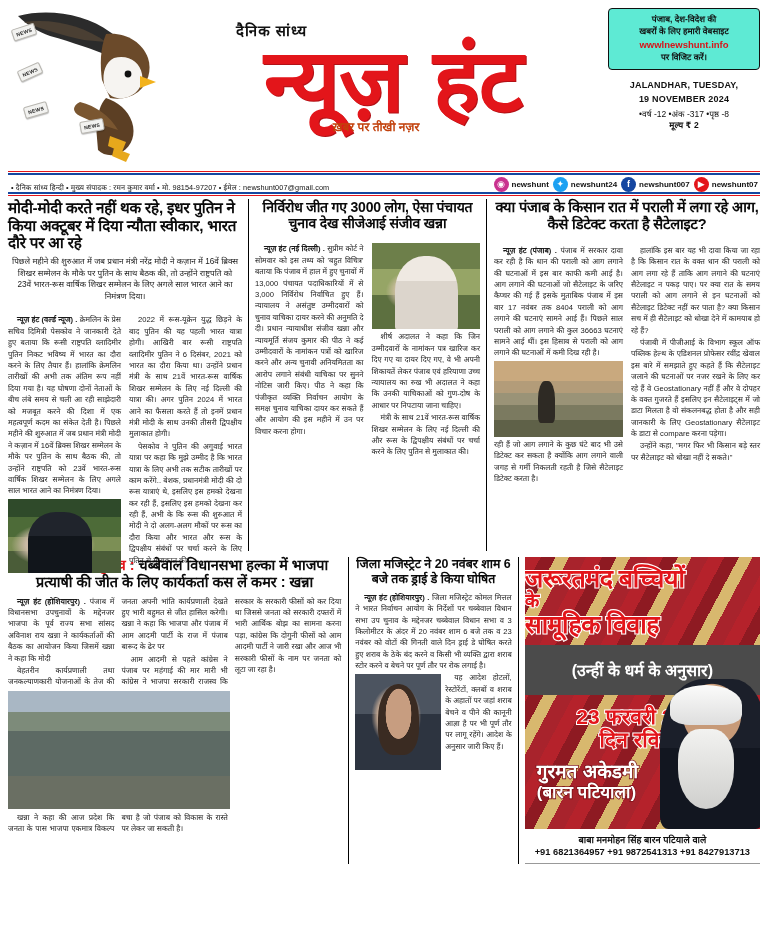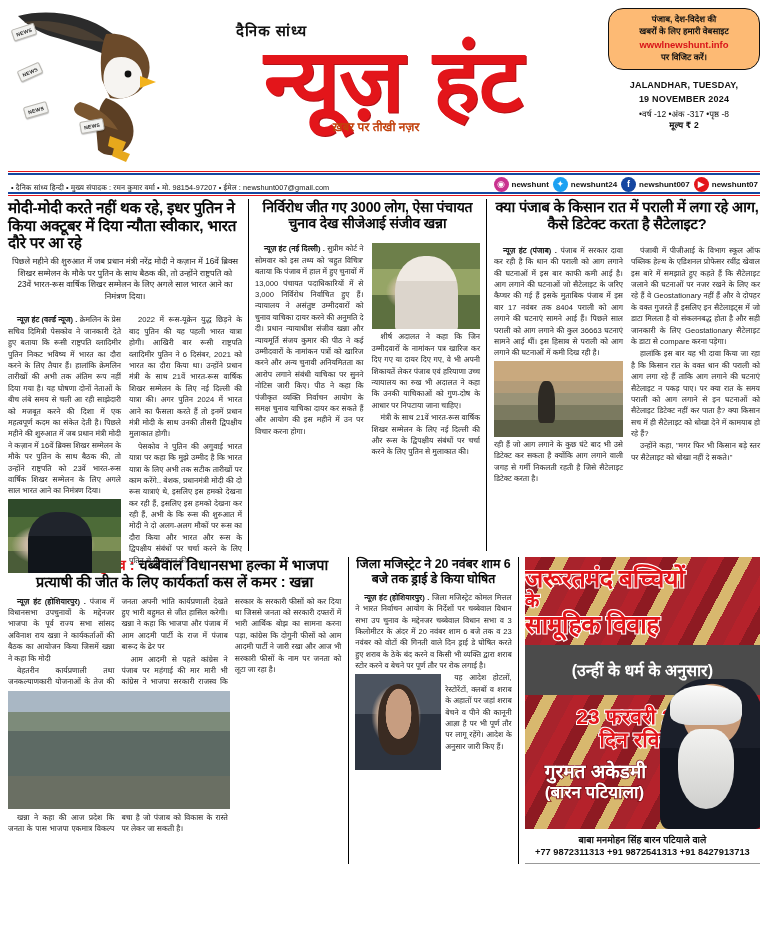--- a/index.html
+++ b/index.html
@@ -31,21 +31,21 @@
     font-size:88px; line-height:0.98; font-weight:900; color:#e3151a;
     letter-spacing:-1px; text-align:center; padding-left:10px;
     text-shadow: 1px 1px 0 #b21116;
     white-space:nowrap;
   }
   .tagline { font-size:12px; font-weight:bold; color:#c2410c; text-align:center;
              padding-right:24px; margin-top:-6px; }
 
   .info-col { flex:0 0 152px; padding-top:8px; text-align:center; }
   .web-badge {
-    background:#fdba74; border:1px solid #111; border-radius:15px;
+    background:#5eead4; border:1px solid #111; border-radius:4px;
     padding:4px 4px 5px; font-size:8.5px; line-height:1.45; color:#111; font-weight:bold;
   }
   .web-badge .url { color:#d81419; font-size:9.5px; display:block; }
   .date-line { margin-top:9px; font-size:9px; font-weight:bold; color:#111; line-height:1.55; letter-spacing:.2px; }
   .issue-line { font-size:8.5px; font-weight:normal; color:#111; margin-top:1px; }
   .price-line { font-size:8.5px; font-weight:bold; color:#111; }
 
   
   .social-bar {
     position:relative; border-top:2px solid #1547a0; border-bottom:2px solid #1547a0;
@@ -145,21 +145,21 @@
            paint-order:stroke fill; line-height:1.05; }
   .ad-l2 { font-size:25px; font-weight:900; color:#e3151a; -webkit-text-stroke:2.2px #fff;
            paint-order:stroke fill; letter-spacing:-.5px; line-height:1.05; }
   .ad-strip { position:relative; margin-top:8px; background:#4b4b4b; color:#fff;
               text-align:center; font-size:16px; font-weight:bold; padding:14px 0; }
   .ad-date { position:relative; text-align:center; margin-top:10px; }
   .ad-d1 { font-size:21px; font-weight:900; color:#e3151a; -webkit-text-stroke:2px #fff;
            paint-order:stroke fill; line-height:1.1; }
   .ad-d2 { font-size:21px; font-weight:900; color:#e3151a; -webkit-text-stroke:2px #fff;
            paint-order:stroke fill; line-height:1.1; }
-  .ad-org { position:relative; text-align:left; padding-left:20px; margin-top:10px; }
+  .ad-org { position:relative; text-align:left; padding-left:12px; margin-top:10px; }
   .ad-o1 { font-size:19px; font-weight:900; color:#fff; -webkit-text-stroke:1.6px #7d1118;
            paint-order:stroke fill; line-height:1.12; }
   .ad-o2 { font-size:17px; font-weight:900; color:#fff; -webkit-text-stroke:1.6px #7d1118;
            paint-order:stroke fill; line-height:1.12; }
   .baba { position:absolute; right:-4px; bottom:0; width:104px; height:150px;
           background:radial-gradient(ellipse 46% 34% at 50% 24%, #c79a78 0 60%, rgba(0,0,0,0) 62%),
                      linear-gradient(#1b1f2a 0 46%, #121620 46% 100%);
           border-radius:42% 30% 8% 8%; }
   .baba-beard { position:absolute; right:26px; bottom:20px; width:56px; height:80px;
                 background:linear-gradient(#f2f2f0,#cfcfcd); border-radius:40% 40% 52% 52%; }
@@ -264,22 +264,22 @@
       </div>
     </div>
 
     <div class="col-c">
       <h1 class="hl ctr big2">क्या पंजाब के किसान रात में पराली में लगा रहे आग, कैसे डिटेक्ट करता है सैटेलाइट?</h1>
       <div class="cols2 c3">
         <p class="body"><span class="dateline">न्यूज़ हंट (पंजाब) .</span>
           <span>पंजाब में सरकार दावा कर रही है कि धान की पराली को आग लगाने की घटनाओं में इस बार काफी कमी आई है। आग लगाने की घटनाओं जो सैटेलाइट के जरिए कैप्चर की गई हैं इसके मुताबिक पंजाब में इस बार 17 नवंबर तक 8404 पराली को आग लगाने की घटनाएं सामने आई हैं। पिछले साल पराली को आग लगाने की कुल 36663 घटनाएं सामने आई थीं। इस हिसाब से पराली को आग लगाने की घटनाओं में कमी दिख रही है।</span></p>
         <div class="photo ph-field" style="height:76px; margin:2px 0;"></div>
         <p class="body noind">रही हैं जो आग लगाने के कुछ घंटे बाद भी उसे डिटेक्ट कर सकता है क्योंकि आग लगाने वाली जगह से गर्मी निकलती रहती है जिसे सैटेलाइट डिटेक्ट करता है।</p>
+        <p class="body">हालांकि इस बार यह भी दावा किया जा रहा है कि किसान रात के वक्त धान की पराली को आग लगा रहे हैं ताकि आग लगाने की घटनाएं सैटेलाइट न पकड़ पाए। पर क्या रात के समय पराली को आग लगाने से इन घटनाओं को सैटेलाइट डिटेक्ट नहीं कर पाता है? क्या किसान सच में ही सैटेलाइट को धोखा देने में कामयाब हो रहे हैं?</p>
         <p class="body">पंजाबी में पीजीआई के विभाग स्कूल ऑफ पब्लिक हेल्थ के एडिशनल प्रोफेसर रवींद्र खेवाल इस बारे में समझाते हुए कहते हैं कि सैटेलाइट जलाने की घटनाओं पर नजर रखने के लिए कर रहे हैं वे Geostationary नहीं हैं और वे दोपहर के वक्त गुजरते हैं इसलिए इन सैटेलाइट्स में जो डाटा मिलता है वो संकलनबद्ध होता है और सही जानकारी के लिए Geostationary सैटेलाइट के डाटा से compare करना पड़ेगा।</p>
-        <p class="body">हालांकि इस बार यह भी दावा किया जा रहा है कि किसान रात के वक्त धान की पराली को आग लगा रहे हैं ताकि आग लगाने की घटनाएं सैटेलाइट न पकड़ पाए। पर क्या रात के समय पराली को आग लगाने से इन घटनाओं को सैटेलाइट डिटेक्ट नहीं कर पाता है? क्या किसान सच में ही सैटेलाइट को धोखा देने में कामयाब हो रहे हैं?</p>
         <p class="body">उन्होंने कहा, "मगर फिर भी किसान बड़े स्तर पर सैटेलाइट को धोखा नहीं दे सकते।"</p>
       </div>
     </div>
   </div>
 
   <div class="midgrid">
 
     <div class="m-a">
       <h2 class="hl2">
         <span class="redlabel">विधानसभा उपचुनाव :</span>
@@ -322,19 +322,19 @@
         <div class="ad-org">
           <div class="ad-o1">गुरमत अकेडमी</div>
           <div class="ad-o2">(बारन पटियाला)</div>
         </div>
         <div class="baba"></div>
         <div class="baba-beard"></div>
         <div class="baba-turban"></div>
       </div>
       <div class="ad-foot">
         <div class="ad-f1">बाबा मनमोहन सिंह बारन पटियाले वाले</div>
-        <div class="ad-f2">+77 9872311313 +91 9872541313 +91 8427913713</div>
+        <div class="ad-f2">+91 6821364957 +91 9872541313 +91 8427913713</div>
       </div>
       <div class="hr-thin"></div>
     </div>
   </div>
 
 </div>
 
 </body></html>

